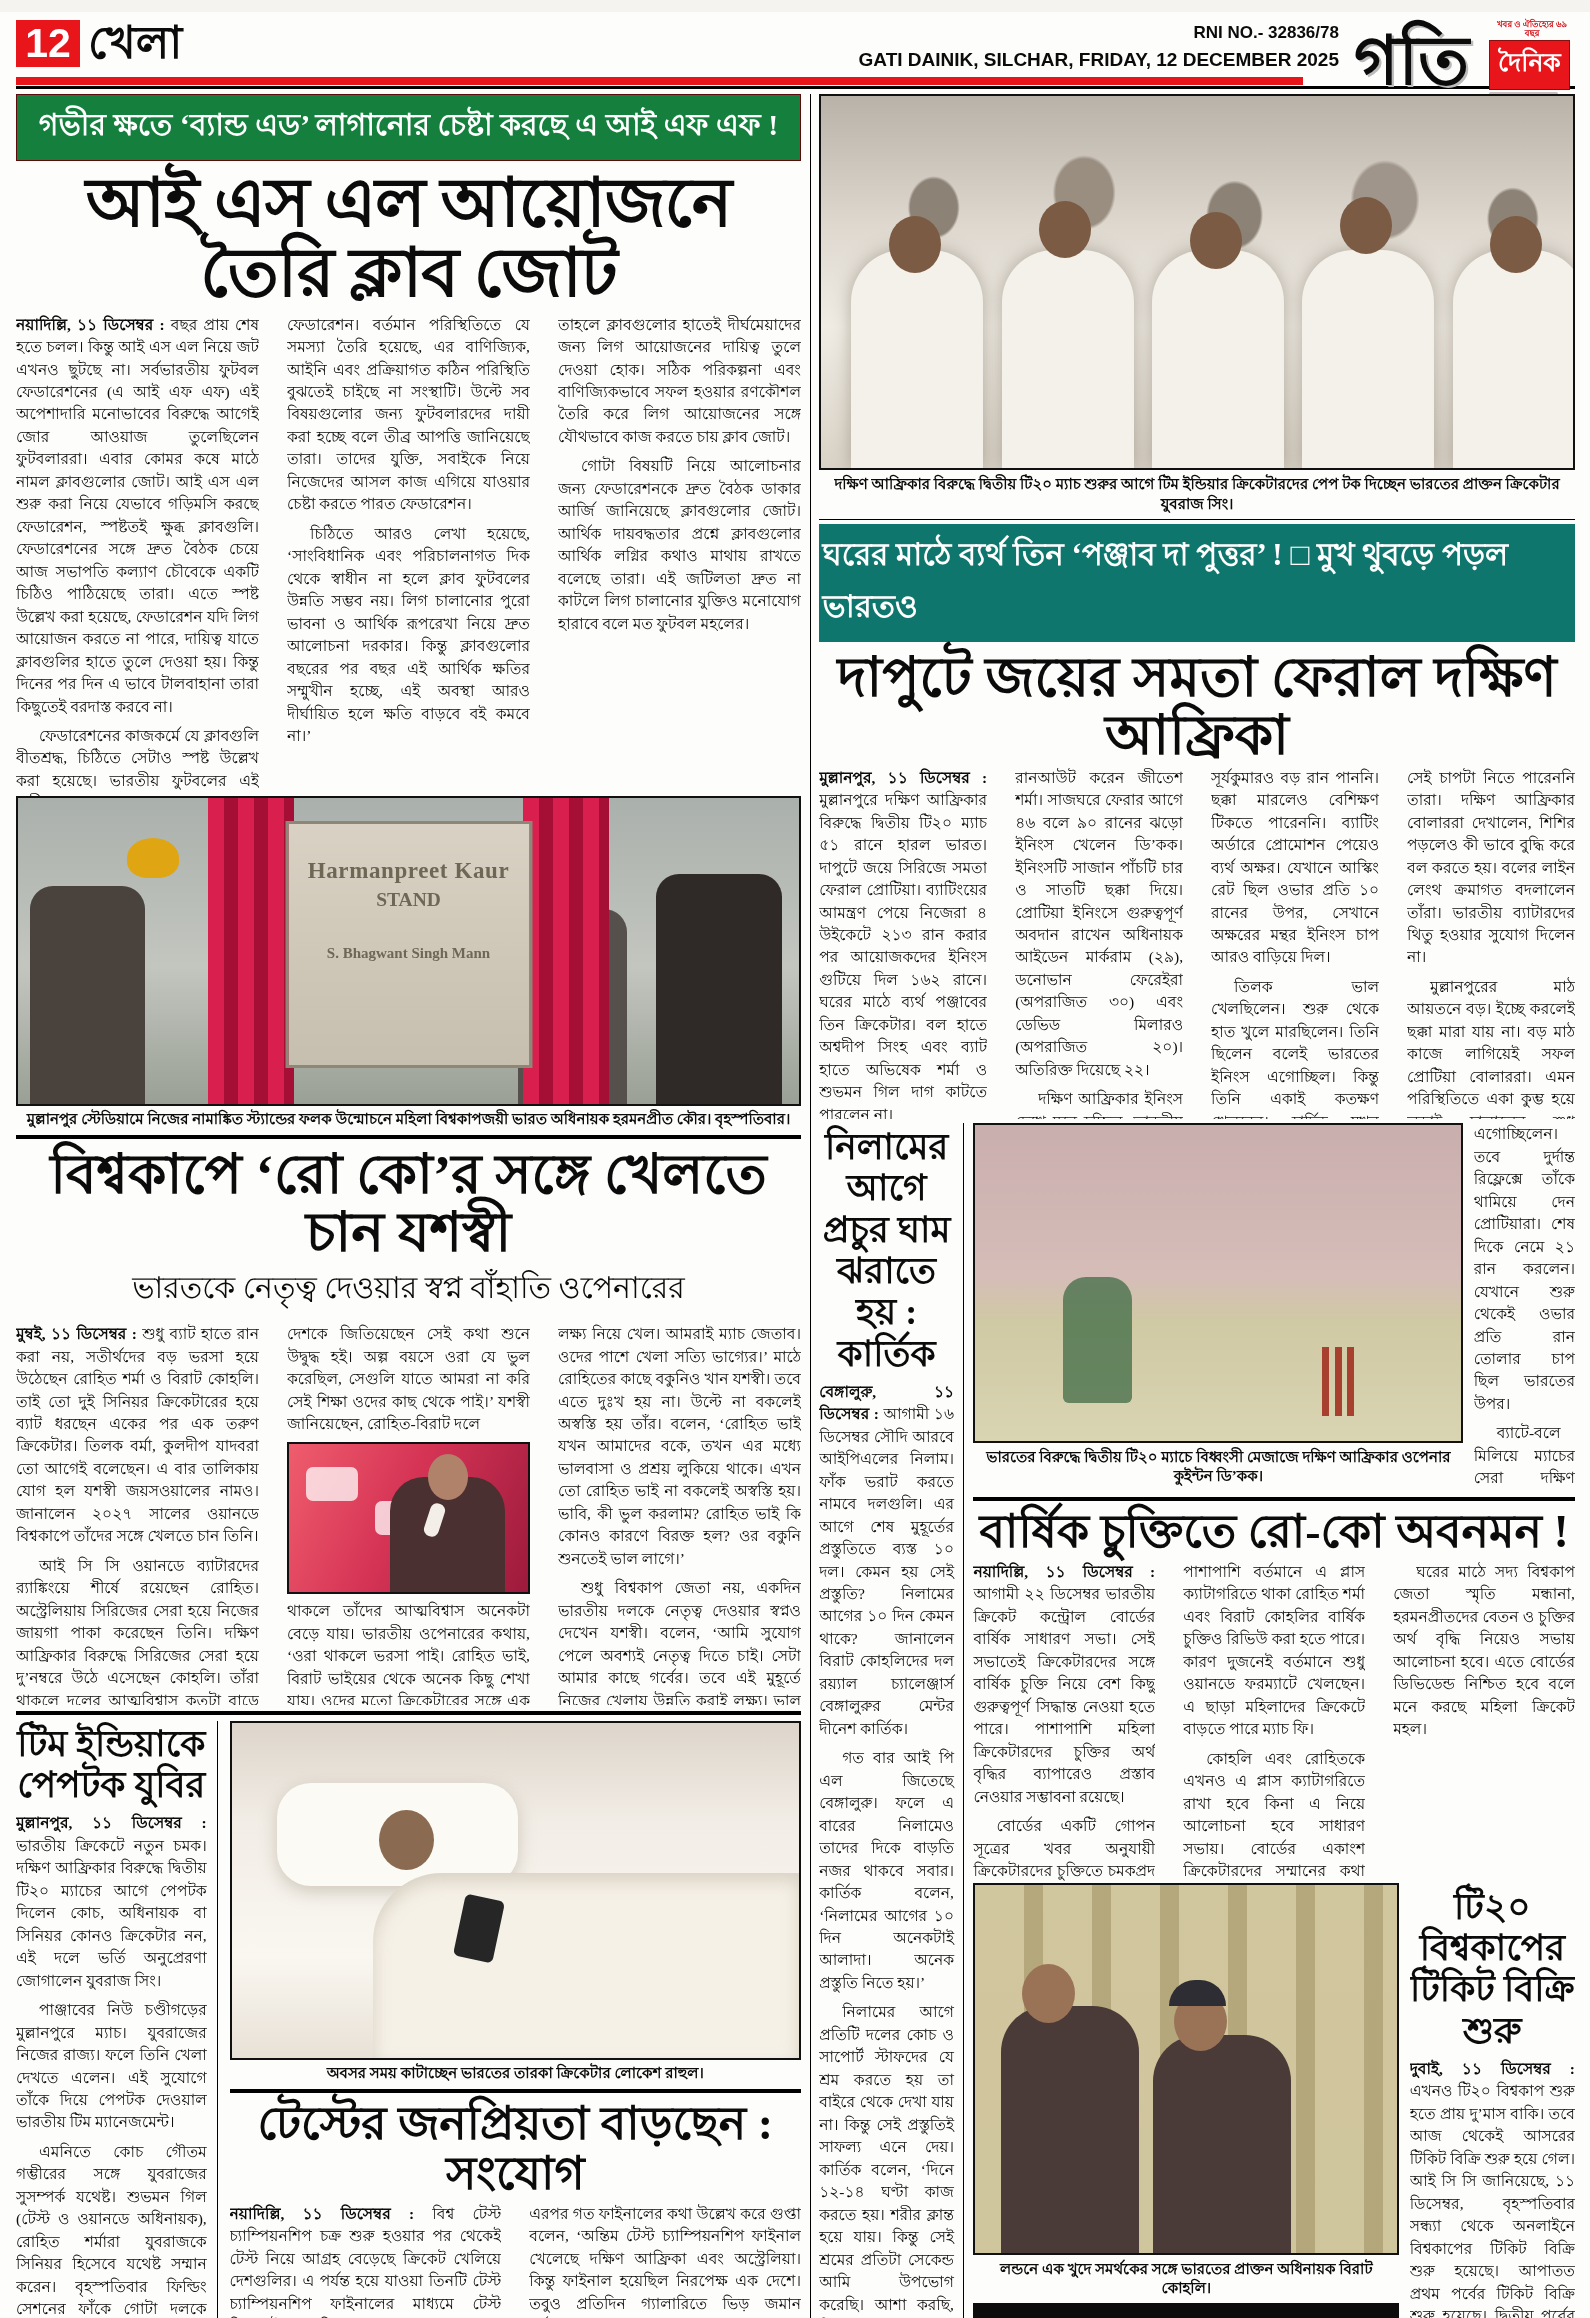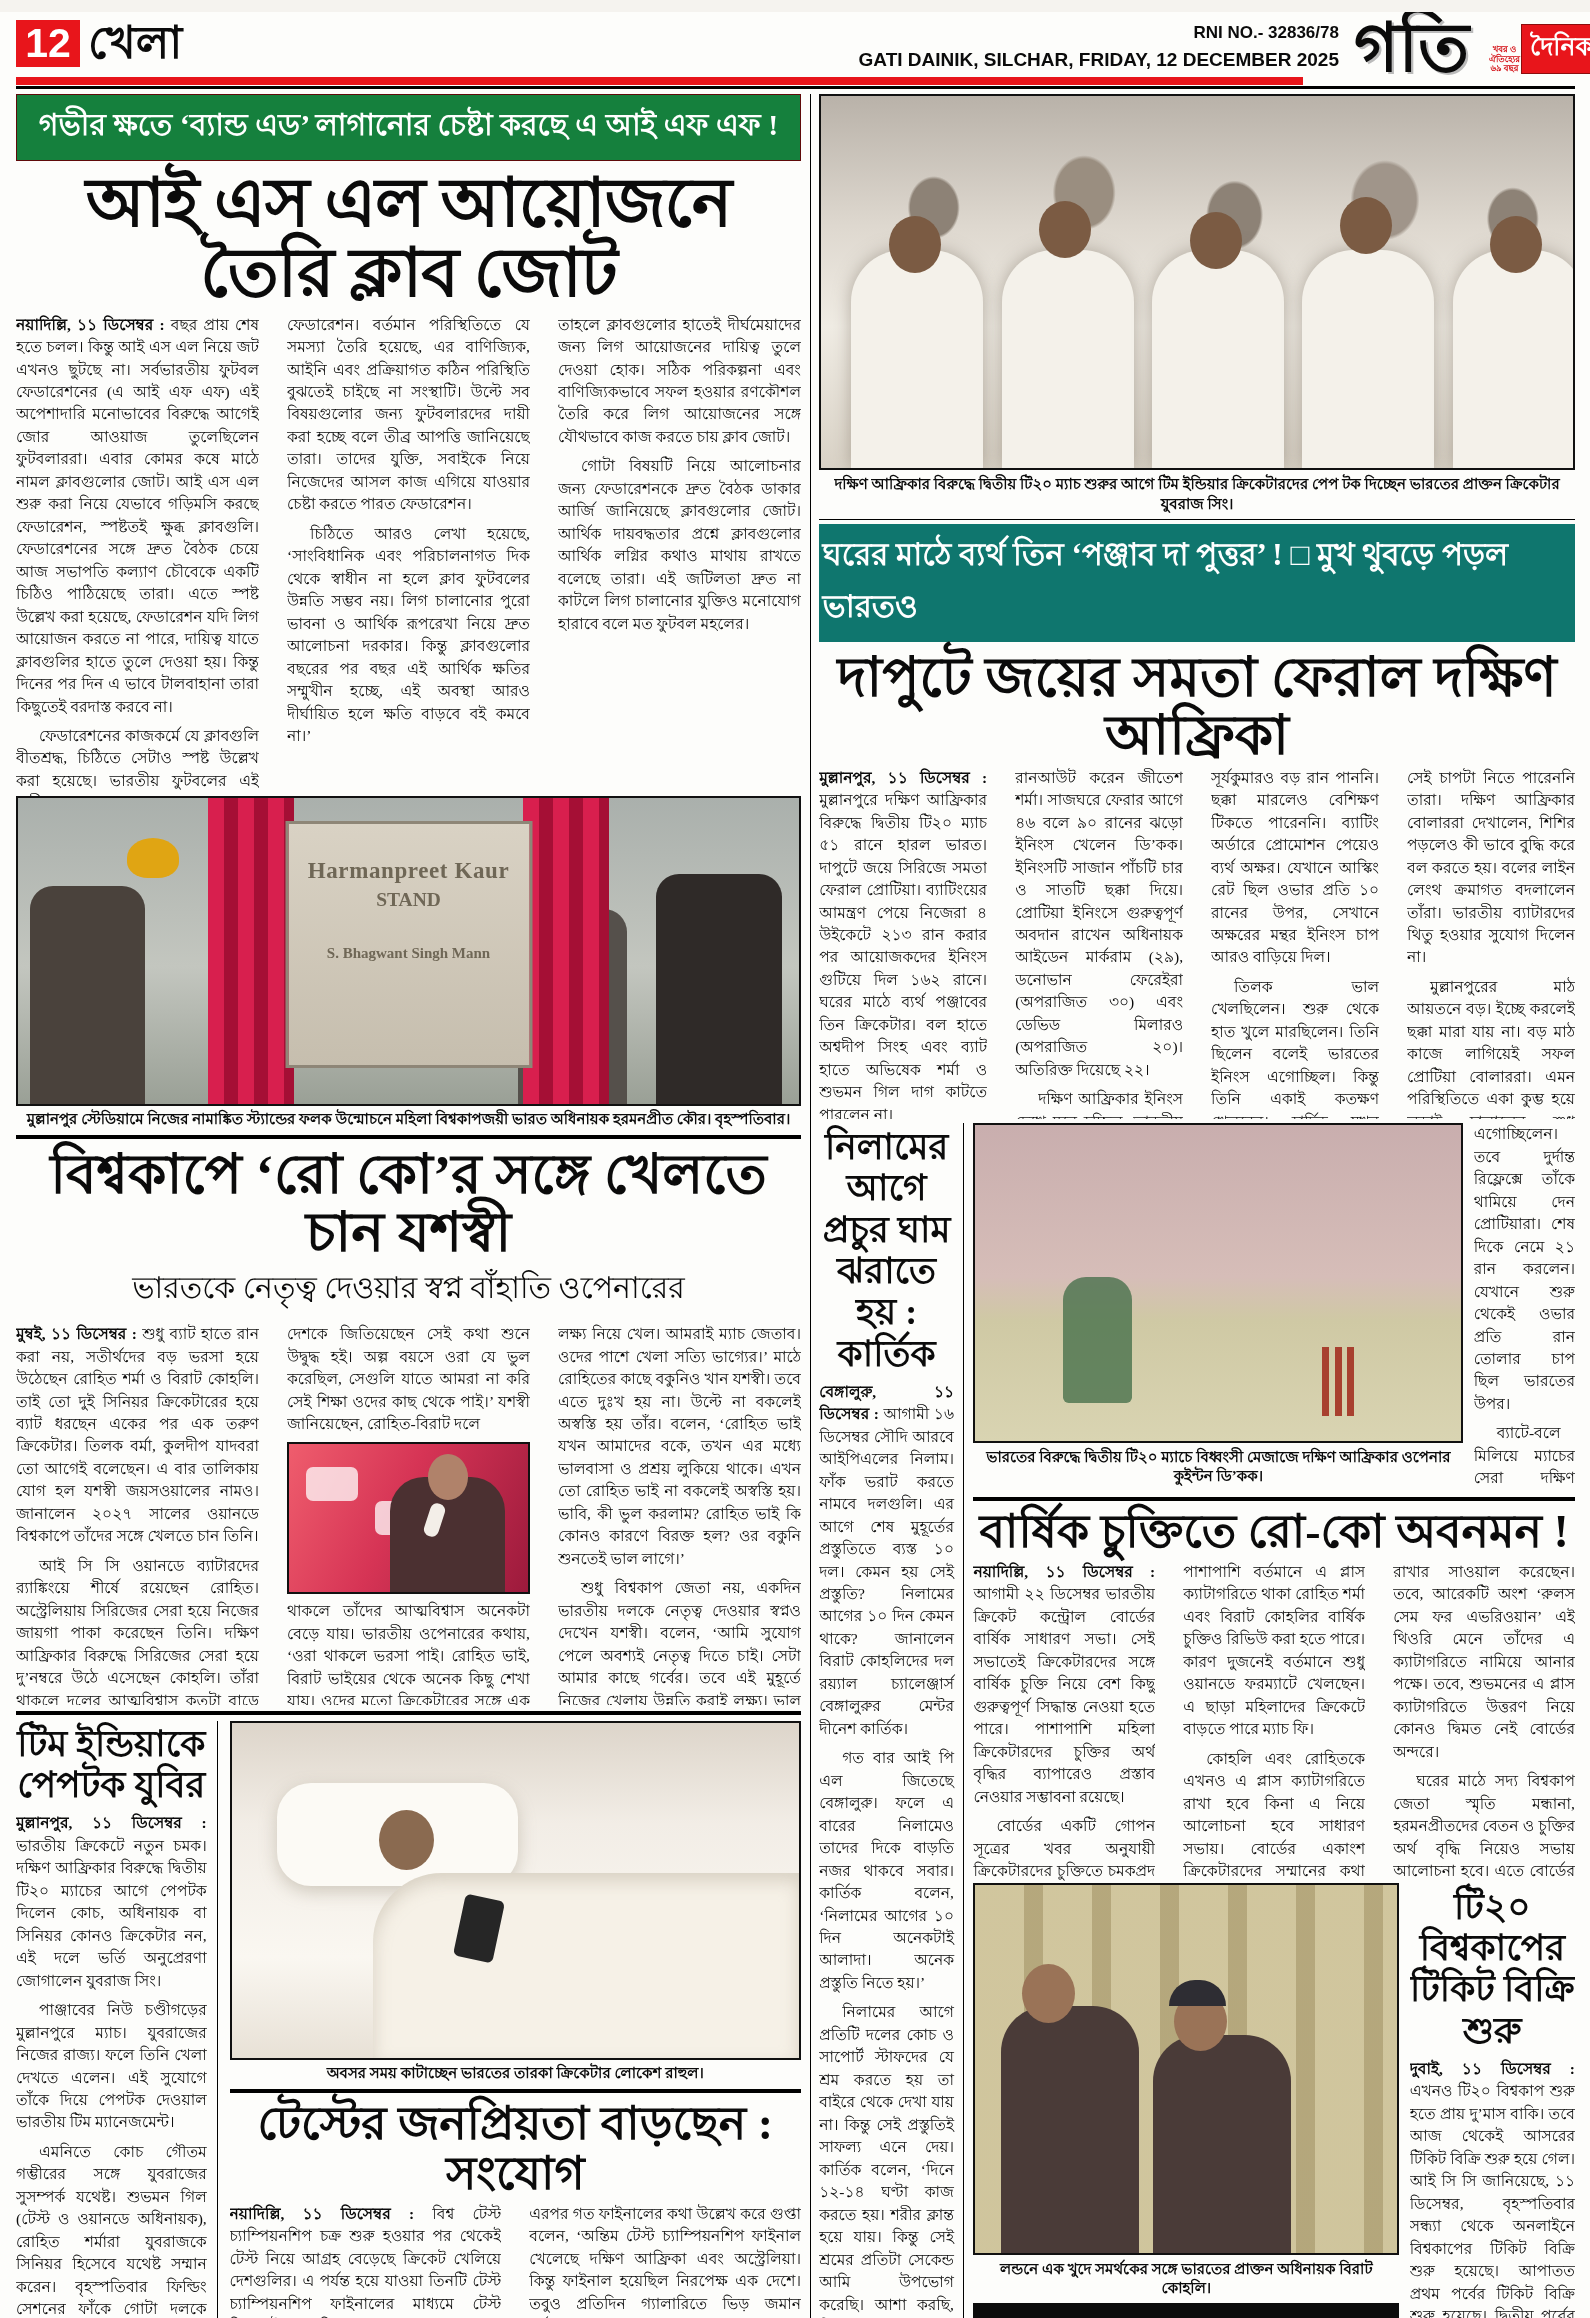--- a/index.html
+++ b/index.html
@@ -12,21 +12,21 @@
   
   .hdr{ display:flex; align-items:flex-start; height:55px; }
   .pgnum{ background:#e8151b; color:#fff; font-weight:bold; font-size:41px;
     padding:1.1px 9.2px; line-height:1.1; font-family:"Liberation Sans",sans-serif; }
   .seclabel{ font-size:45px; font-weight:bold; margin-left:8px; line-height:1.05; }
   .hdr-mid{ flex:1; display:flex; flex-direction:column; align-items:flex-end; justify-content:center; padding-right:15px; }
   .rni{ font-size:17px; font-weight:bold; font-family:"Liberation Sans",sans-serif; margin-top:3.4px;}
   .edline{ font-size:19px; font-weight:bold; font-family:"Liberation Sans",sans-serif; margin-top:5.7px;}
   .masthead{ display:flex; align-items:center; gap:20px; }
   .mast-title{ font-size:68px; font-weight:bold; line-height:.85; text-shadow:2.3px 2.3px 0 #bbb; }
-  .mast-side{ display:flex; flex-direction:row; align-items:flex-end; gap:1.1px; width:86px;font-family:Liberation Serif, serif;}
+  .mast-side{ display:flex; flex-direction:column; align-items:flex-start; gap:1.1px; width:86px;font-family:Liberation Serif, serif;}
   .mast-tag{ color:#d41218; font-size:8.6px; font-weight:bold; text-align:center; line-height:1.1;}
   .mast-badge{ background:#e8151b; color:#fff; font-weight:bold; font-size:25px; padding:2.3px 8px; border:1.1px solid #8c0d0d; }
   .mast-small{ height:4.6px; width:69px; background:#c9bdbd; border-radius:1.7px; margin-top:1.7px;}
   .redbar{ height:7.5px; background:#e8151b; width:1287px; margin-top:2.3px;}
   .blackline{ height:2.3px; background:#000; margin:1.7px 0 5.7px; }
   
   .main{ display:flex; gap:9.2px; }
   .zoneL{ width:785px; }
   .zoneR{ flex:1; border-left:1.7px solid #000; padding-left:8px; }
   
@@ -312,21 +312,20 @@
             <div class="cols b4cols">
               <div class="col">
                 <p class="body"><b class="dl">নয়াদিল্লি, ১১ ডিসেম্বর :</b> <span>আগামী ২২ ডিসেম্বর ভারতীয় ক্রিকেট কন্ট্রোল বোর্ডের বার্ষিক সাধারণ সভা। সেই সভাতেই ক্রিকেটারদের সঙ্গে বার্ষিক চুক্তি নিয়ে বেশ কিছু গুরুত্বপূর্ণ সিদ্ধান্ত নেওয়া হতে পারে। পাশাপাশি মহিলা ক্রিকেটারদের চুক্তির অর্থ বৃদ্ধির ব্যাপারেও প্রস্তাব নেওয়ার সম্ভাবনা রয়েছে।</span></p>
                 <p class="body indent">বোর্ডের একটি গোপন সূত্রের খবর অনুযায়ী ক্রিকেটারদের চুক্তিতে চমকপ্রদ উত্থান ঘটতে পারে শুভমন গিলের। এ মুহূর্তে ভারতের টেস্ট এবং একদিনের উভয় দলেরই নেতৃত্বে রয়েছেন তিনি। তাই আগামীতে তাঁকে এ প্লাস ক্যাটাগরিতে নিয়ে আসার সম্ভাবনা রয়েছে।</p>
               </div>
               <div class="col">
                 <p class="body">পাশাপাশি বর্তমানে এ প্লাস ক্যাটাগরিতে থাকা রোহিত শর্মা এবং বিরাট কোহলির বার্ষিক চুক্তিও রিভিউ করা হতে পারে। কারণ দুজনেই বর্তমানে শুধু ওয়ানডে ফরম্যাটে খেলছেন। এ ছাড়া মহিলাদের ক্রিকেটে বাড়তে পারে ম্যাচ ফি।</p>
                 <p class="body indent">কোহলি এবং রোহিতকে এখনও এ প্লাস ক্যাটাগরিতে রাখা হবে কিনা এ নিয়ে আলোচনা হবে সাধারণ সভায়। বোর্ডের একাংশ ক্রিকেটারদের সম্মানের কথা ভেবে এ প্লাস ক্যাটাগরিতেই</p>
               </div>
               <div class="col">
-                <p class="body">রাখার সাওয়াল করেছেন। তবে, আরেকটি অংশ ‘রুলস সেম ফর এভরিওয়ান’ এই থিওরি মেনে তাঁদের এ ক্যাটাগরিতে নামিয়ে আনার পক্ষে। তবে, শুভমনের এ প্লাস ক্যাটাগরিতে উত্তরণ নিয়ে কোনও দ্বিমত নেই বোর্ডের অন্দরে।</p>
                 <p class="body indent">ঘরের মাঠে সদ্য বিশ্বকাপ জেতা স্মৃতি মন্ধানা, হরমনপ্রীতদের বেতন ও চুক্তির অর্থ বৃদ্ধি নিয়েও সভায় আলোচনা হবে। এতে বোর্ডের ডিভিডেন্ড নিশ্চিত হবে বলে মনে করছে মহিলা ক্রিকেট মহল।</p>
               </div>
             </div>
           </div>
 
           <div class="row2c">
             <div class="phwrap">
               <div class="ph ph-virat">
                 <div class="vk-fig" style="left:6%;"></div>
                 <div class="vk-head" style="left:11%;bottom:230px;"></div>

